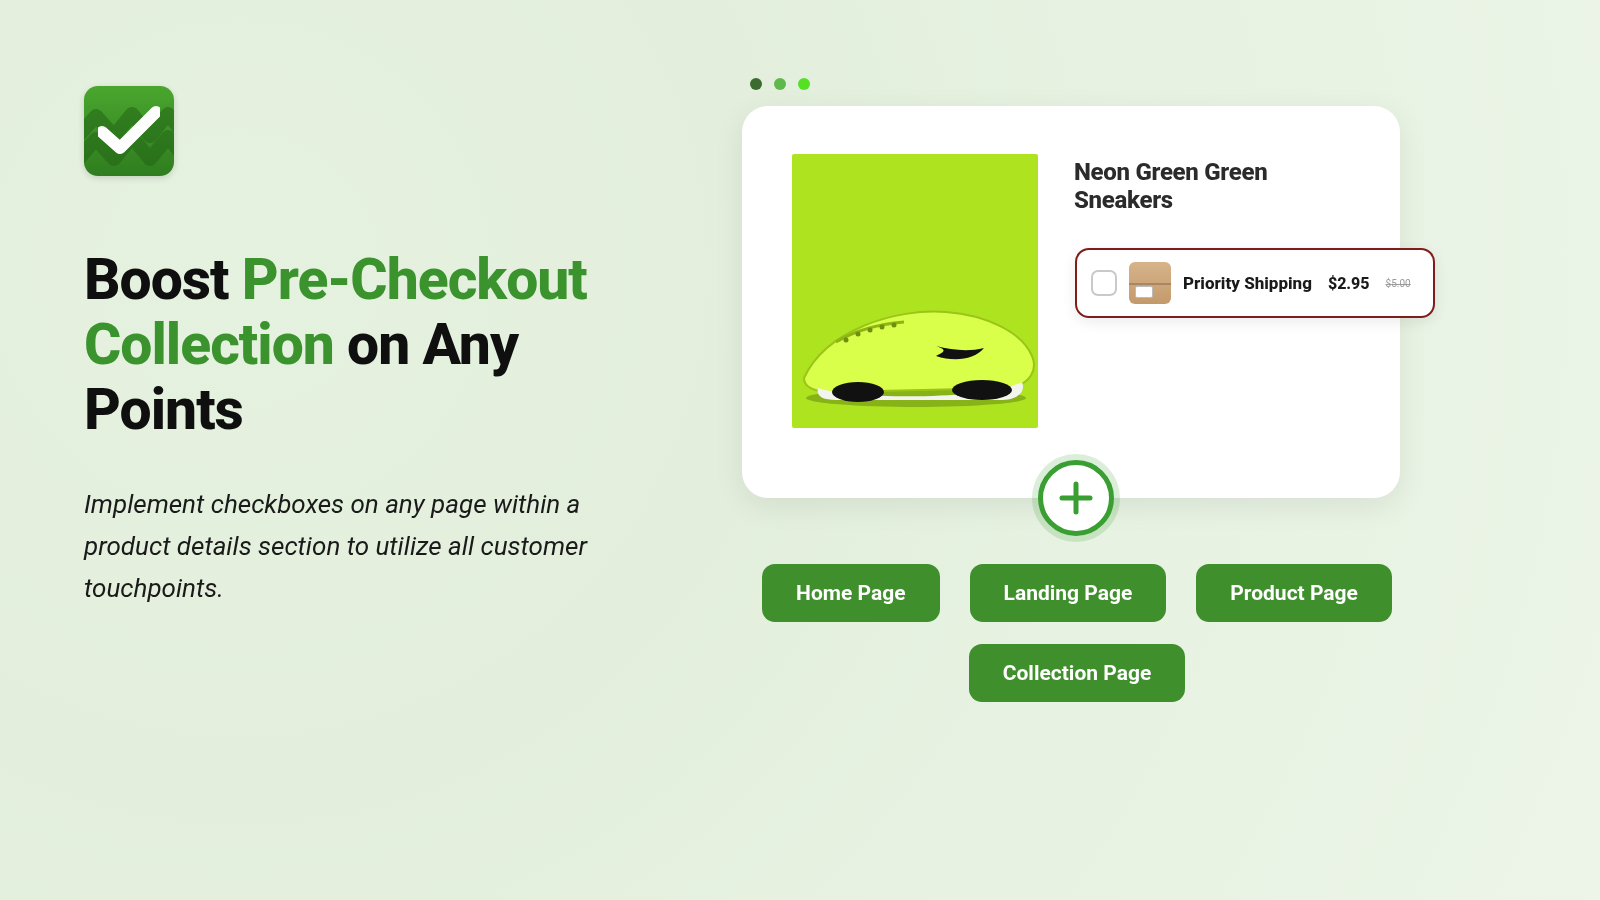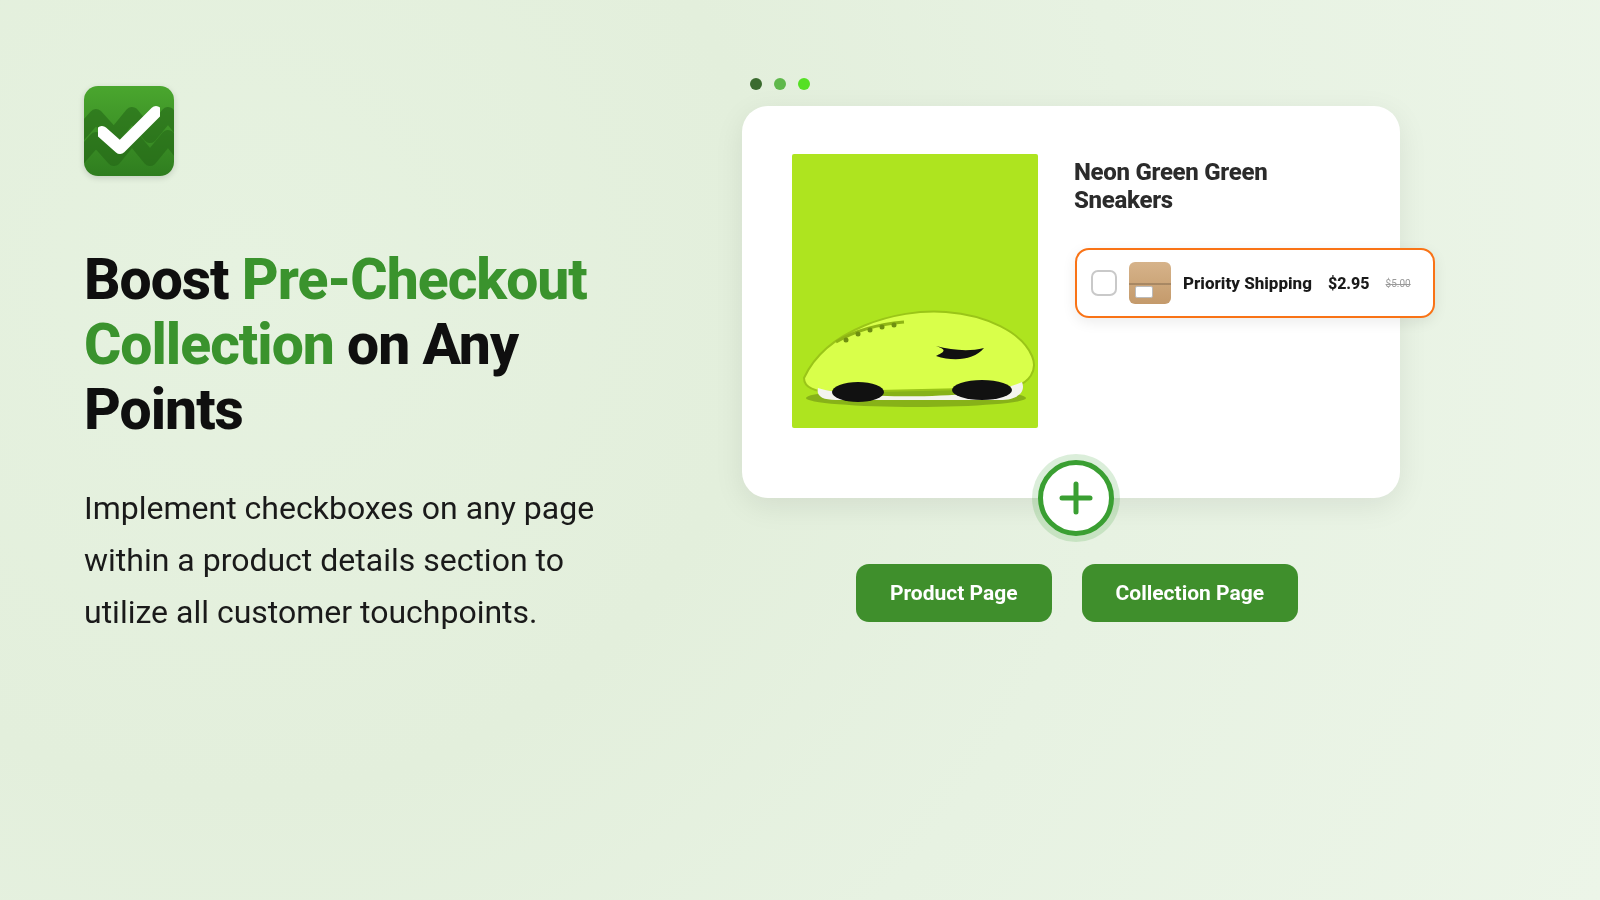--- a/index.html
+++ b/index.html
@@ -39,25 +39,26 @@
     margin-top: 72px;
     font-size: 57px;
     line-height: 1.14;
     font-weight: 800;
     letter-spacing: -1px;
     color: #0f0f0f;
   }
   .headline .accent { color: #3a932d; }
   .sub {
     margin-top: 40px;
-    font-size: 32px;
+    font-size: 26px;
     line-height: 1.62;
     font-weight: 400;
     color: #1a1a1a;
     max-width: 530px;
+    font-style: italic;
   }
 
   
   .right {
     position: absolute;
     left: 742px;
     top: 78px;
     width: 680px;
   }
   .traffic {
@@ -119,21 +120,21 @@
     text-decoration: line-through;
   }
 
   .upsell {
     position: absolute;
     top: 248px;
     left: 1075px;
     width: 360px;
     height: 70px;
     background: #fff;
-    border: 2px solid #f97316;
+    border: 2px solid #7f1d1d;
     border-radius: 14px;
     display: flex;
     align-items: center;
     padding: 10px 16px 10px 14px;
     gap: 12px;
     box-shadow: 0 4px 14px rgba(0,0,0,.08);
   }
   .chk {
     width: 26px; height: 26px;
     border: 2px solid #c9c9c9;
@@ -272,15 +273,17 @@
 <div class="plus-wrap">
   <div class="plus-outer">
     <svg viewBox="0 0 38 38">
       <line x1="19" y1="5" x2="19" y2="33" stroke="#3a9f32" stroke-width="5" stroke-linecap="round"></line>
       <line x1="5" y1="19" x2="33" y2="19" stroke="#3a9f32" stroke-width="5" stroke-linecap="round"></line>
     </svg>
   </div>
 </div>
 
 <div class="chips">
+  <div class="chip">Home Page</div>
+  <div class="chip">Landing Page</div>
   <div class="chip">Product Page</div>
   <div class="chip">Collection Page</div>
 </div>
 
 </body></html>

